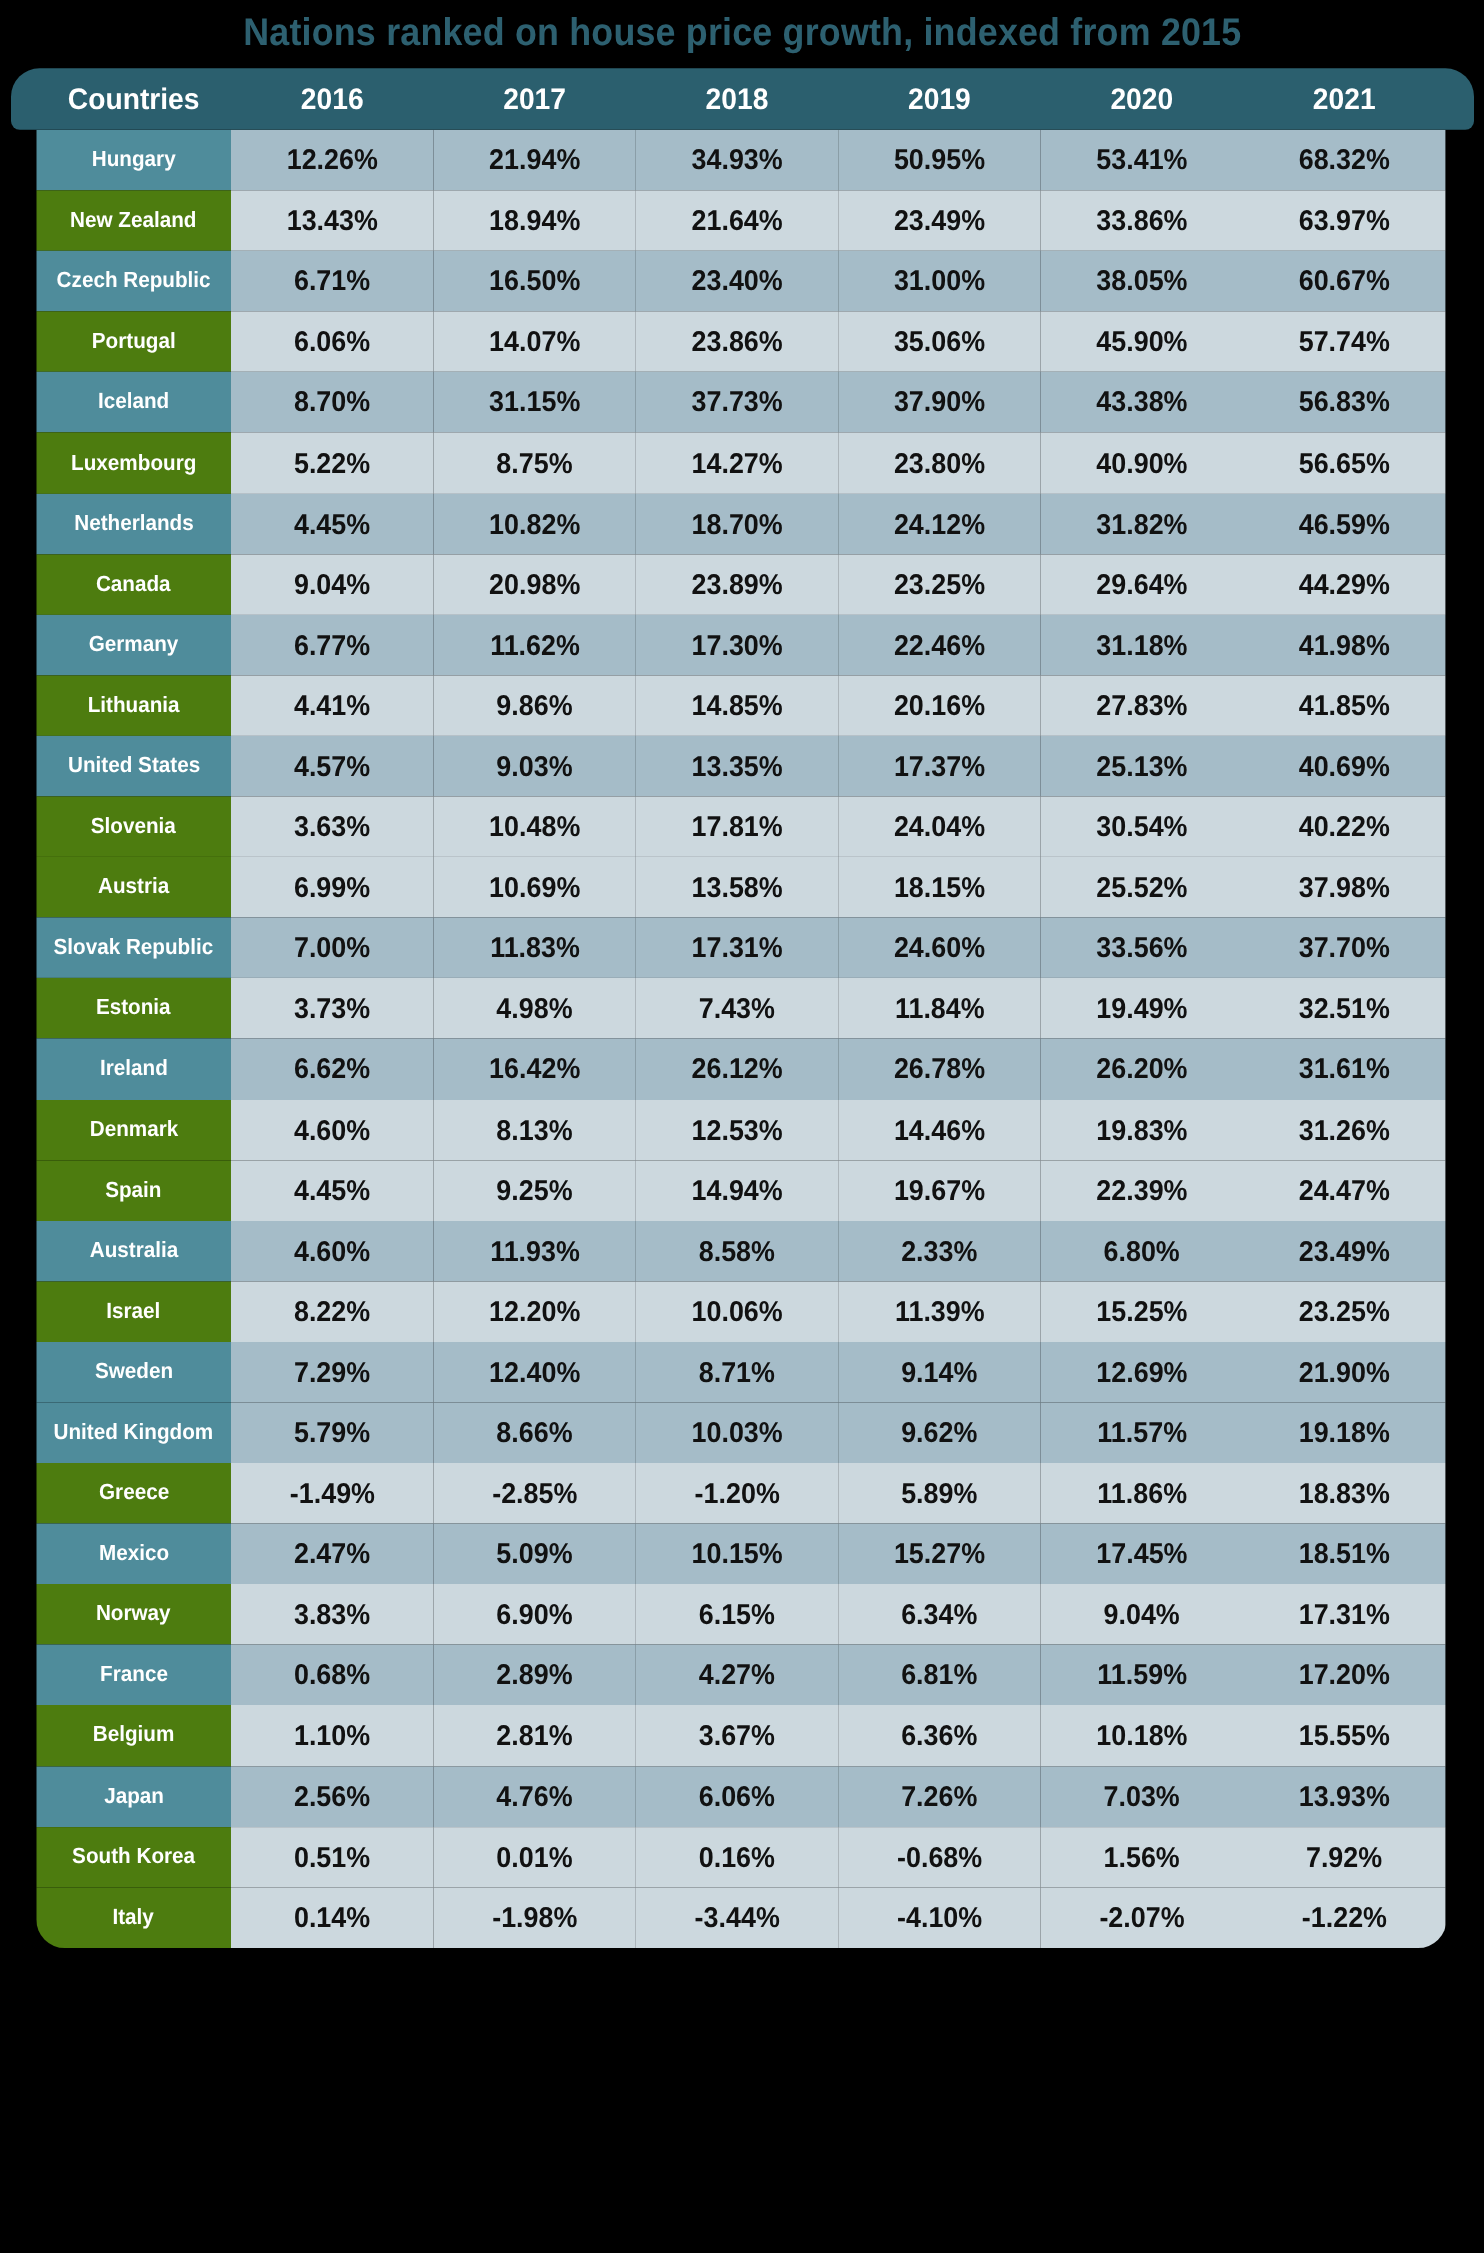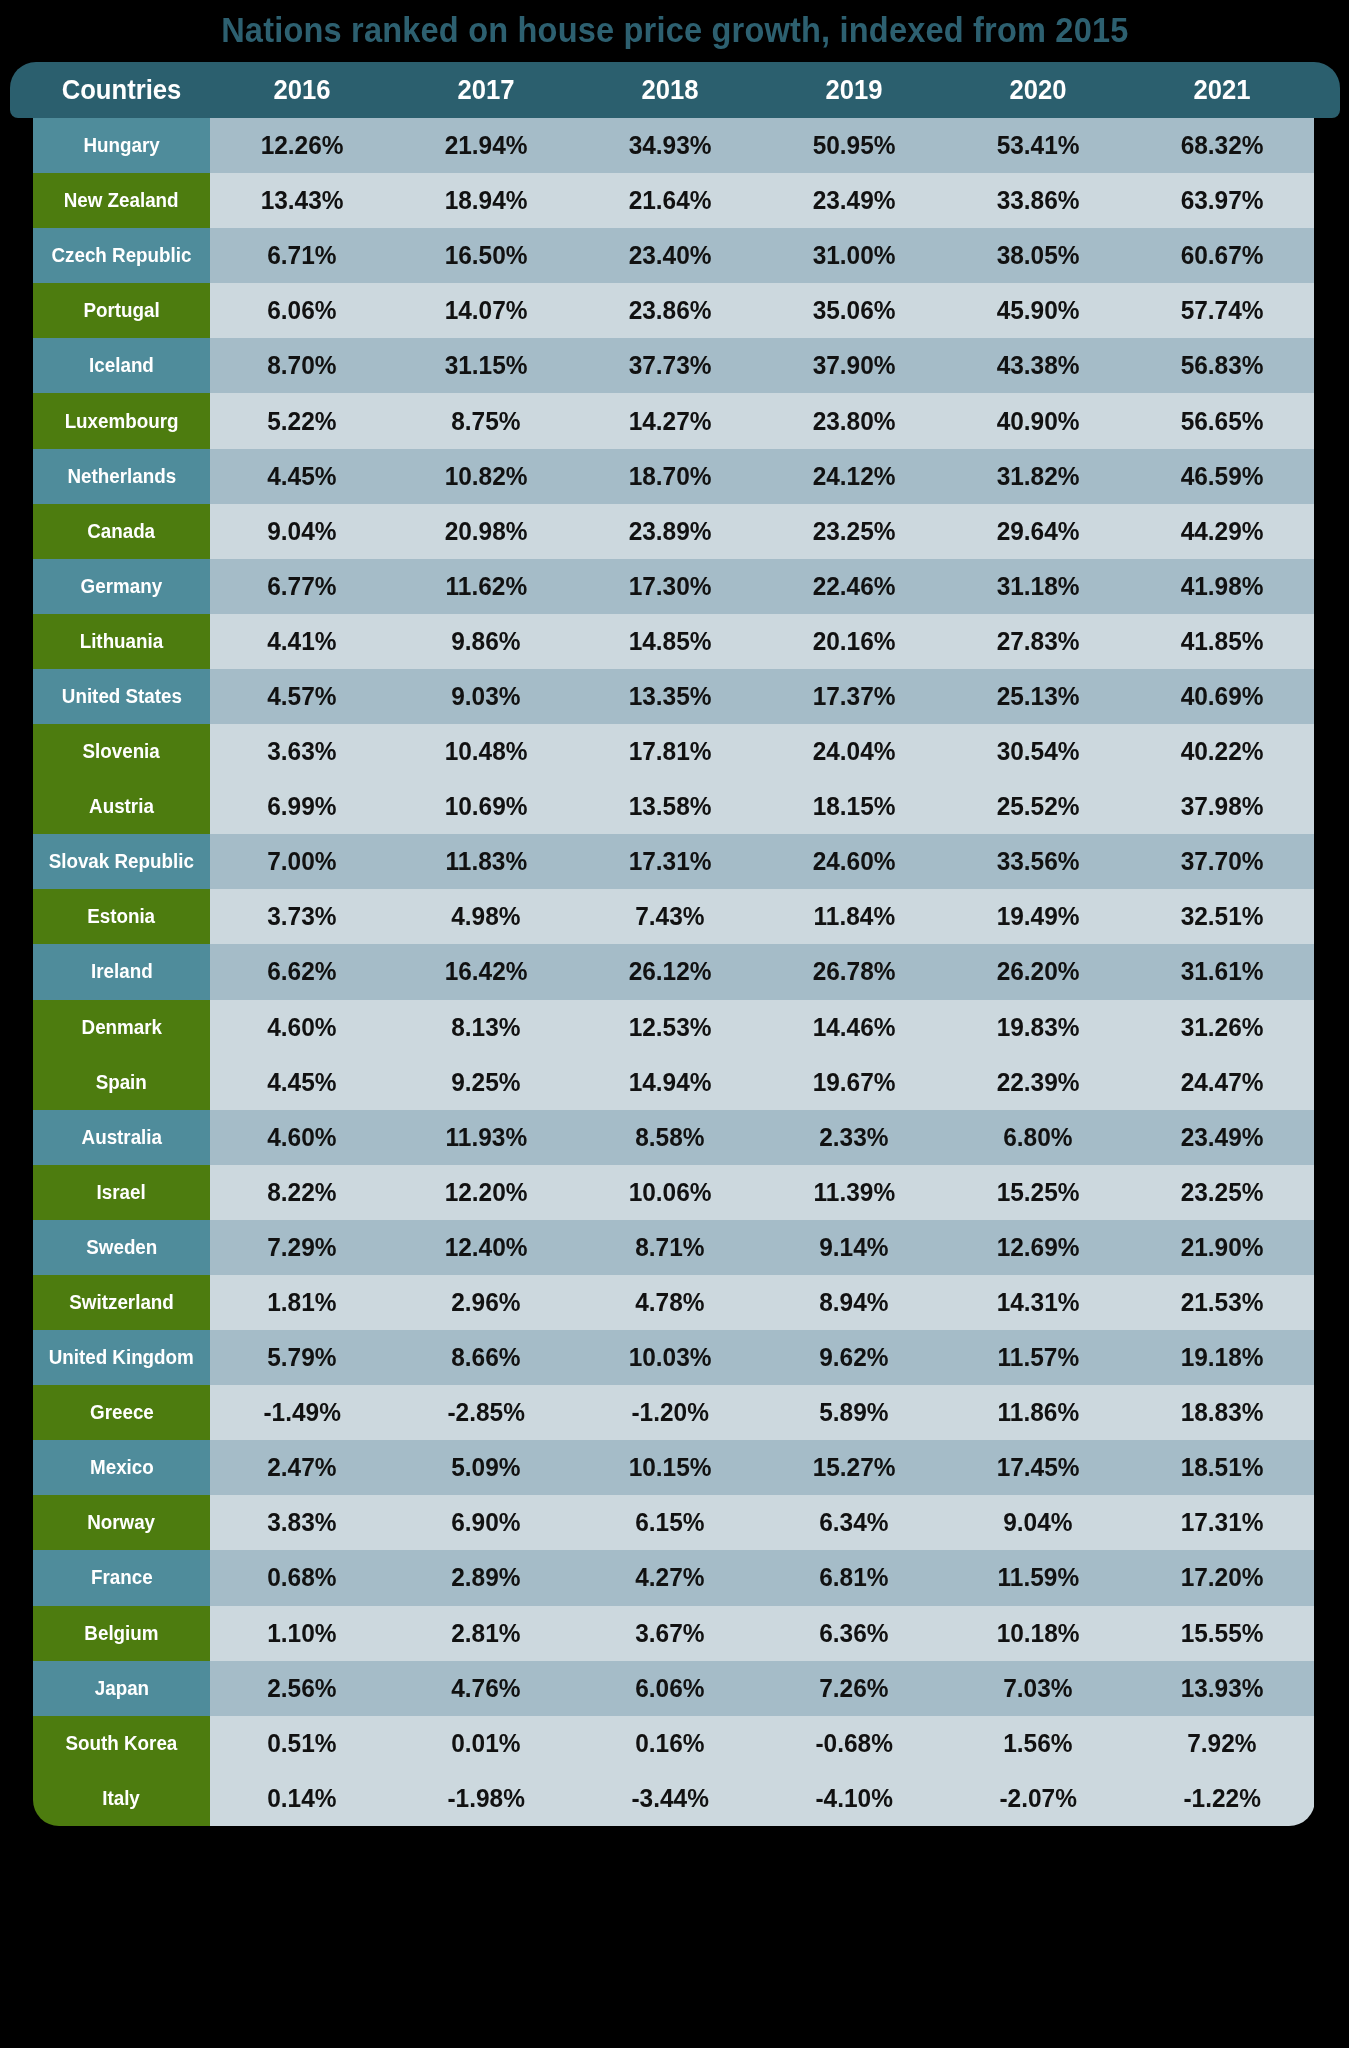--- a/index.html
+++ b/index.html
@@ -589,43 +589,20 @@
       <div class="c-val">
         <span>9.14%</span>
       </div>
       <div class="c-val">
         <span>12.69%</span>
       </div>
       <div class="c-val">
         <span>21.90%</span>
       </div>
     </div>
-    <div class="row even">
-      <div class="c-country">
-        <span>Switzerland</span>
-      </div>
-      <div class="c-val">
-        <span>1.81%</span>
-      </div>
-      <div class="c-val">
-        <span>2.96%</span>
-      </div>
-      <div class="c-val">
-        <span>4.78%</span>
-      </div>
-      <div class="c-val">
-        <span>8.94%</span>
-      </div>
-      <div class="c-val">
-        <span>14.31%</span>
-      </div>
-      <div class="c-val">
-        <span>21.53%</span>
-      </div>
-    </div>
     <div class="row odd">
       <div class="c-country">
         <span>United Kingdom</span>
       </div>
       <div class="c-val">
         <span>5.79%</span>
       </div>
       <div class="c-val">
         <span>8.66%</span>
       </div>

